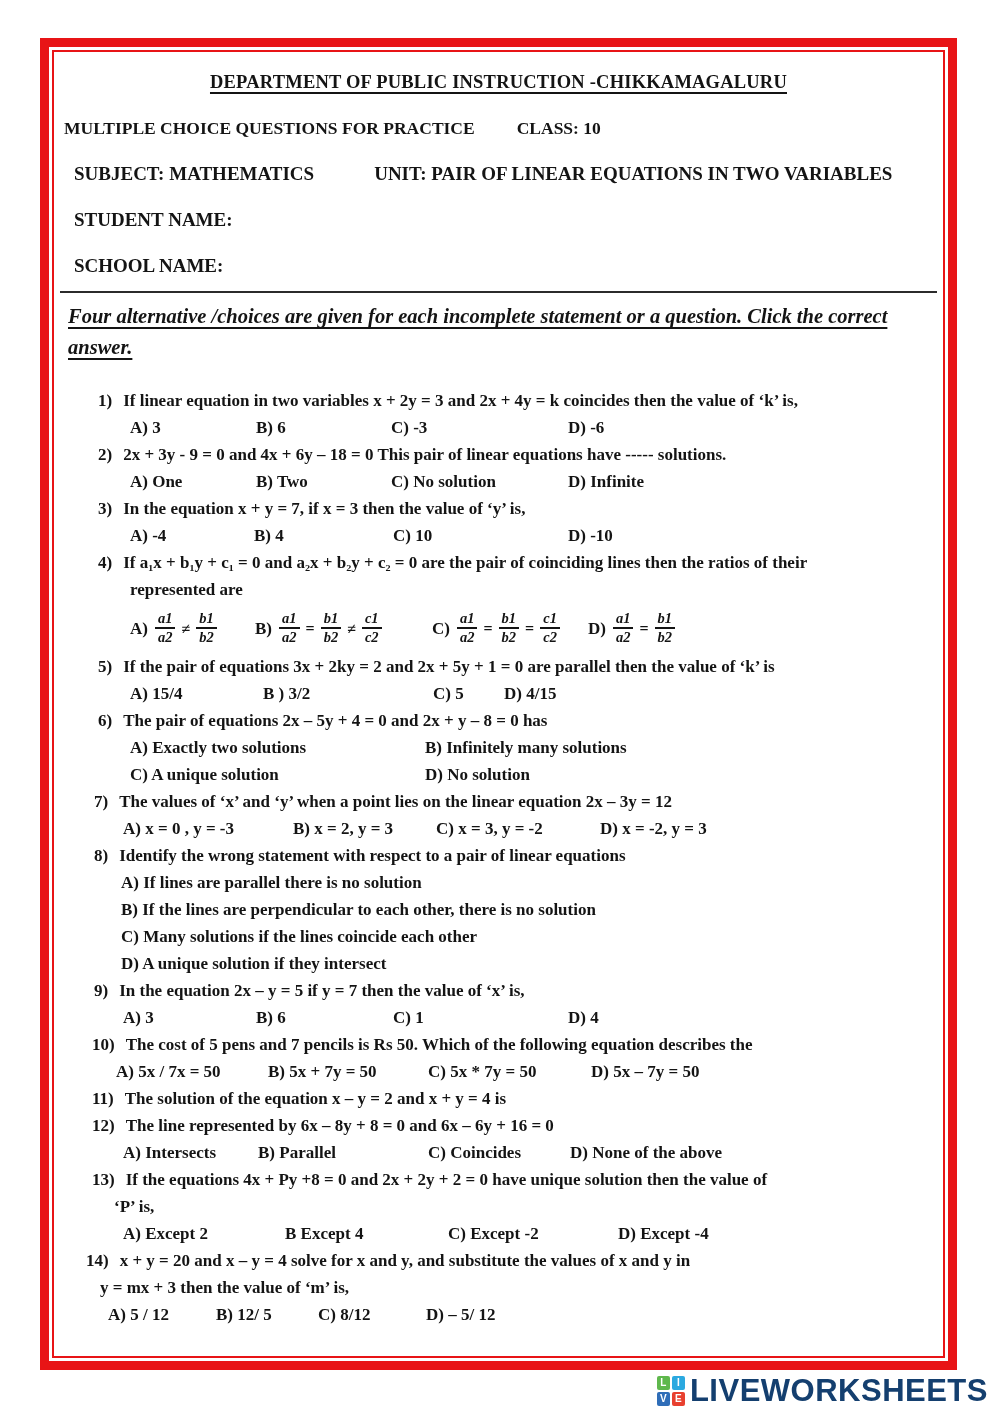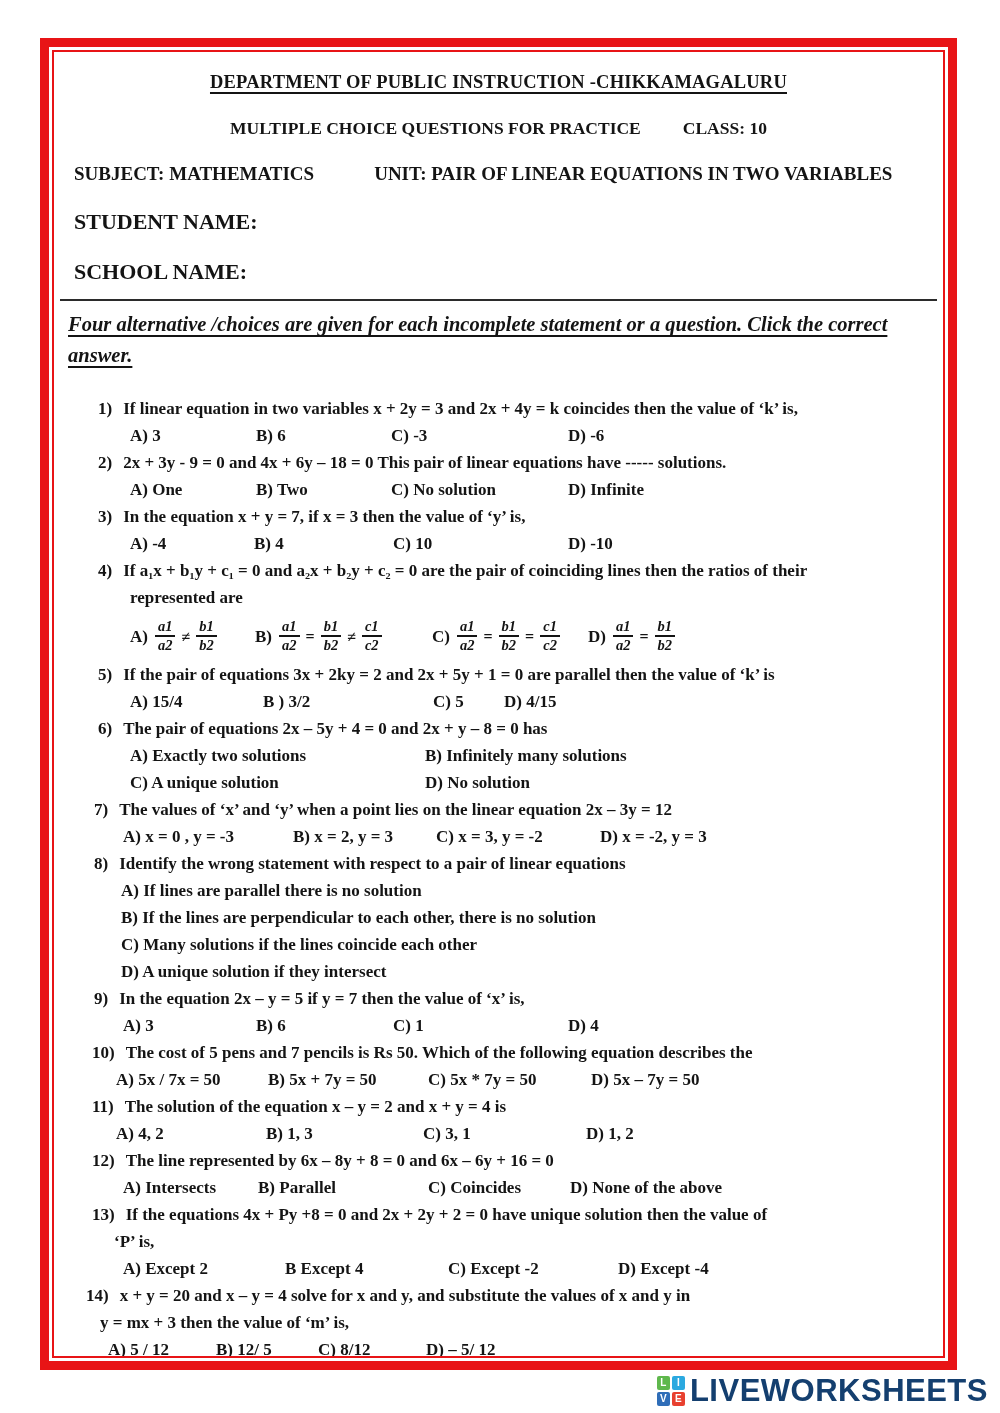--- a/index.html
+++ b/index.html
@@ -20,25 +20,25 @@
     position:absolute; top:3px; left:3px; right:3px; bottom:3px;
     border:2px solid #e81416;
   }
   .content { position:absolute; inset:0; padding:10px 10px 0 10px; overflow:hidden; }
 
   
   .title {
     text-align:center; font-size:18.5px; letter-spacing:.2px; margin-top:10px;
     text-decoration:underline; text-decoration-thickness:2px; text-underline-offset:4px;
   }
-  .subtitle-row { text-align:center; font-size:17.5px; margin-top:25px; }
+  .subtitle-row { text-align:left; font-size:17.5px; margin-top:25px; }
   .subtitle-row .gap { display:inline-block; width:42px; }
   .subject-row { font-size:19px; margin-top:24px; padding-left:10px; }
   .subject-row .unit { margin-left:60px; }
-  .name-row { font-size:22px; margin-top:24px; padding-left:10px; }
+  .name-row { font-size:19px; margin-top:24px; padding-left:10px; }
   .topline { border-top:2.5px solid #2b2b2b; margin:14px 0 6px -4px; width:calc(100% + 8px); }
 
   
   .instruction {
     font-size:20.5px; font-style:italic; line-height:31px; padding:2px 4px 0 4px;
     text-decoration:underline; text-decoration-thickness:2px; text-underline-offset:4px;
   }
 
   
   .questions { margin-top:24px; font-size:17px; line-height:27px; }
@@ -262,26 +262,20 @@
           <div class="optrow">
             <span class="opt" style="left:52px">A)  5x / 7x = 50</span>
             <span class="opt" style="left:204px">B) 5x + 7y = 50</span>
             <span class="opt" style="left:364px">C) 5x * 7y = 50</span>
             <span class="opt" style="left:527px">D) 5x – 7y = 50</span>
           </div>
         </div>
 
         <div>
           <div class="qline ind-c"><span class="qn">11)</span><span>The solution of the equation x – y = 2 and x + y = 4 is</span></div>
-          <div class="optrow">
-            <span class="opt" style="left:52px">A) 4, 2</span>
-            <span class="opt" style="left:202px">B) 1, 3</span>
-            <span class="opt" style="left:359px">C) 3, 1</span>
-            <span class="opt" style="left:522px">D) 1, 2</span>
-          </div>
         </div>
 
         <div>
           <div class="qline ind-c"><span class="qn">12)</span><span>The line represented by 6x – 8y + 8 = 0 and 6x – 6y + 16 = 0</span></div>
           <div class="optrow">
             <span class="opt" style="left:59px">A) Intersects</span>
             <span class="opt" style="left:194px">B) Parallel</span>
             <span class="opt" style="left:364px">C) Coincides</span>
             <span class="opt" style="left:506px">D) None of the above</span>
           </div>

